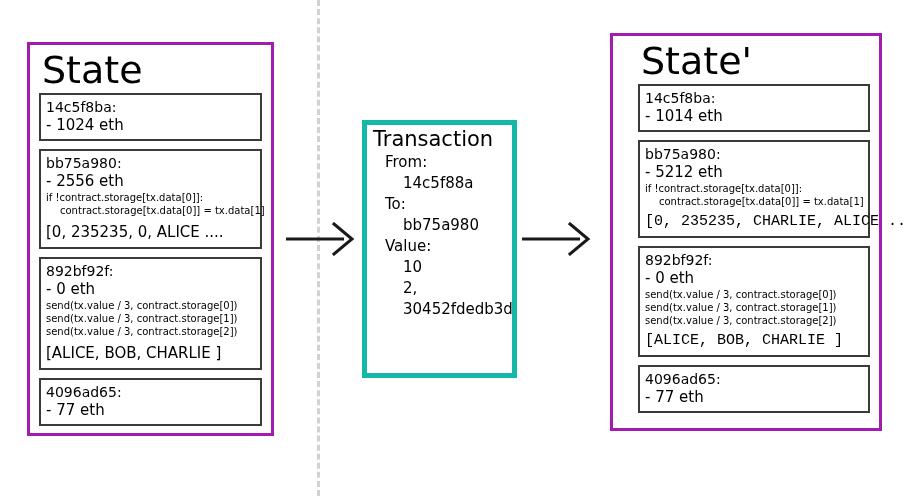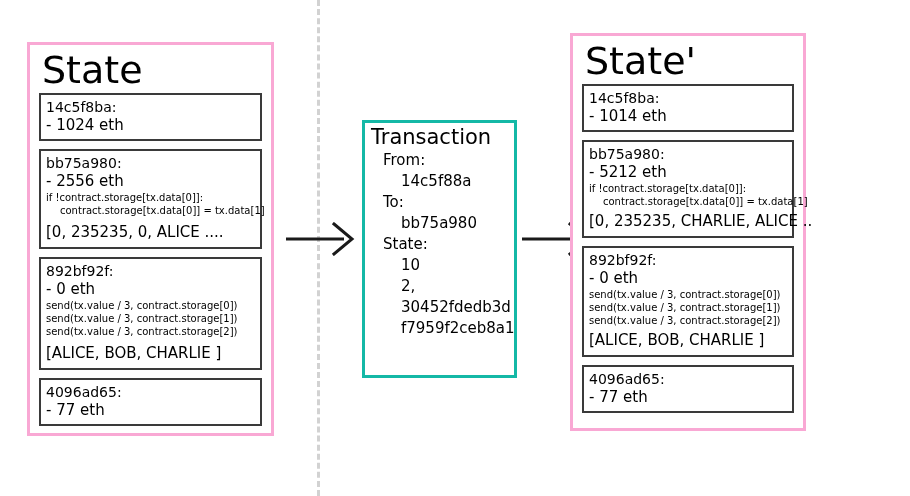--- a/index.html
+++ b/index.html
@@ -23,26 +23,26 @@
     top: 0px;
     width: 0px;
     height: 496px;
     border-left: 3px dashed #d2d2d2;
   }
 
   
   .state-box {
     position: absolute;
     box-sizing: border-box;
-    border: 3px solid #f9a8d4;
+    border: 3px solid #a21caf;
     background: #ffffff;
     padding: 0;
   }
   #state-left  { left: 27px;  top: 42px; width: 247px; height: 394px; }
-  #state-right { left: 570px; top: 33px; width: 236px; height: 398px; }
+  #state-right { left: 610px; top: 33px; width: 272px; height: 398px; padding-left: 16px; }
 
   .state-title {
     font-size: 38px;
     line-height: 42px;
     font-weight: 400;
     padding: 4px 0 2px 12px;
     letter-spacing: 0px;
     white-space: nowrap;
   }
 
@@ -75,31 +75,31 @@
     line-height: 13px;
     white-space: nowrap;
   }
   .code-line.indent { padding-left: 14px; text-align: center; }
   .storage {
     font-size: 15px;
     line-height: 21px;
     padding-top: 5px;
     white-space: nowrap;
   }
-  .storage.tight { padding-top: 3px; }
+  .storage.tight { padding-top: 3px; font-family: Liberation Mono, monospace; }
 
   
   #transaction-box {
     position: absolute;
     left: 362px;
     top: 120px;
     width: 155px;
     height: 258px;
     box-sizing: border-box;
-    border: 3px solid #14b8a6;
+    border: 5px solid #14b8a6;
     background: #ffffff;
     padding: 2px 0 0 6px;
   }
   .tx-title {
     font-size: 21px;
     line-height: 25px;
     white-space: nowrap;
   }
   .tx-key {
     font-size: 15px;
@@ -170,27 +170,26 @@
 
 <div id="transaction-box">
   <div class="tx-title">Transaction</div>
 
   <div class="tx-key">From:</div>
   <div class="tx-val">14c5f88a</div>
 
   <div class="tx-key">To:</div>
   <div class="tx-val">bb75a980</div>
 
-  <div class="tx-key">State:</div>
+  <div class="tx-key">Value:</div>
   <div class="tx-val">10</div>
 
   <div class="tx-val">2,</div>
 
   <div class="tx-val">30452fdedb3d</div>
-  <div class="tx-val">f7959f2ceb8a1</div>
 </div>
 
 <div class="arrow" id="arrow-right">
   <svg width="70" height="34" viewBox="0 0 70 34">
     <line x1="0" y1="17" x2="58" y2="17" stroke="#1a1a1a" stroke-width="3"></line>
     <polyline points="48,2 66,17 48,32" fill="none" stroke="#1a1a1a" stroke-width="3" stroke-linecap="square"></polyline>
   </svg>
 </div>
 
 <div class="state-box" id="state-right">

